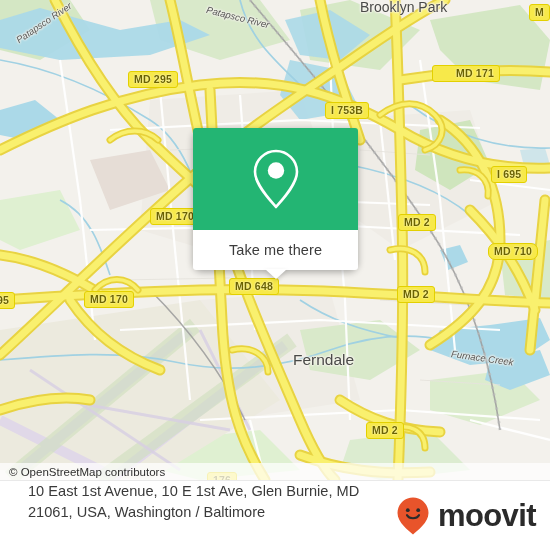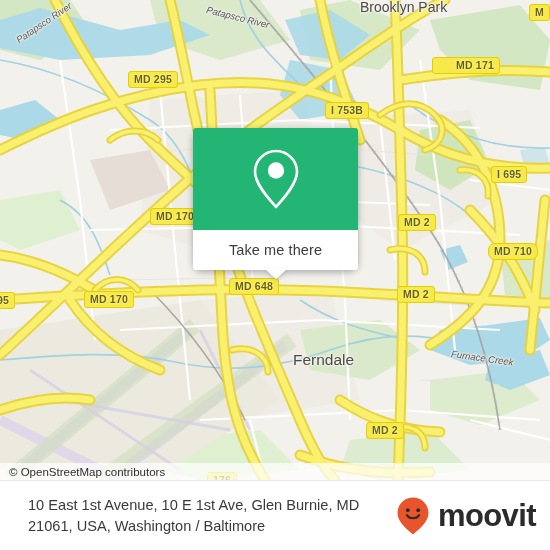--- a/index.html
+++ b/index.html
@@ -113,21 +113,20 @@
   }
 
   
   .footer {
     position: absolute;
     left: 0; top: 480px;
     width: 550px; height: 70px;
     background: #ffffff;
     border-top: 1px solid #e9e9e9;
     display: flex;
-    align-items: center;
     justify-content: space-between;
     padding: 0 14px 0 28px;
     z-index: 50;
   }
   .footer-address {
     font-size: 14.6px;
     line-height: 21px;
     color: #3a3a3a;
     max-width: 392px;
   }
@@ -327,21 +326,21 @@
     </svg>
 
     <div class="water-label" style="left:14px; top:36px; transform: rotate(-34deg); transform-origin: left top;">Patapsco River</div>
     <div class="water-label" style="left:208px; top:4px; transform: rotate(14deg); transform-origin: left top;">Patapsco River</div>
     <div class="water-label" style="left:452px; top:348px; transform: rotate(8deg); transform-origin: left top;">Furnace Creek</div>
 
     <div class="place mid" style="left:360px; top:0px;">Brooklyn Park</div>
     <div class="place big" style="left:258px; top:352px;">Ferndale</div>
 
     <div class="shield" style="left:128px; top:71px;">MD 295</div>
-    <div class="shield" style="left:432px; top:57px;padding-left:23px;">MD 171</div>
+    <div class="shield" style="left:432px; top:65px;padding-left:23px;">MD 171</div>
     <div class="shield" style="left:325px; top:102px;">I 753B</div>
     <div class="shield" style="left:491px; top:160px;margin-top:6px;">I 695</div>
     <div class="shield" style="left:150px; top:208px;">MD 170</div>
     <div class="shield" style="left:398px; top:214px;">MD 2</div>
     <div class="shield" style="left:488px; top:243px;border-radius:7px;">MD 710</div>
     <div class="shield" style="left:229px; top:278px;">MD 648</div>
     <div class="shield" style="left:397px; top:286px;">MD 2</div>
     <div class="shield" style="left:84px;  top:291px;">MD 170</div>
     <div class="shield" style="left:-9px;  top:292px;">95</div>
     <div class="shield" style="left:366px; top:422px;">MD 2</div>

